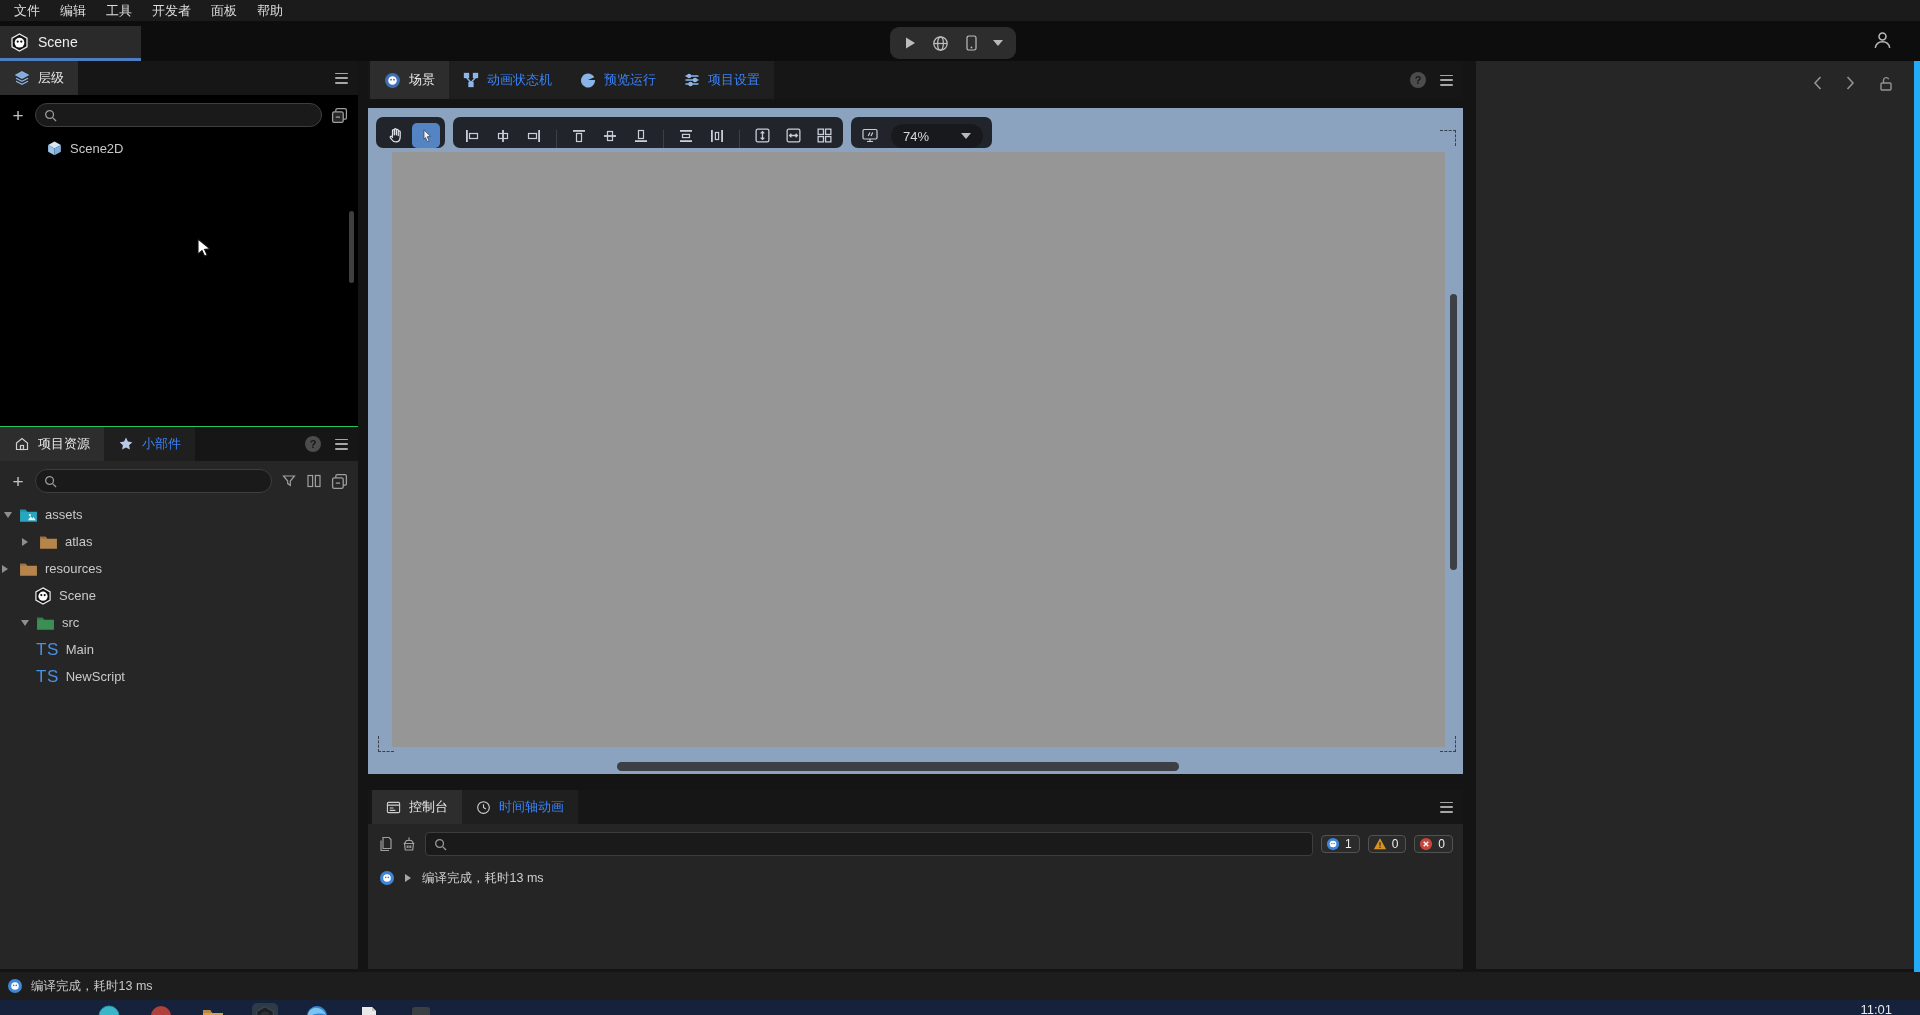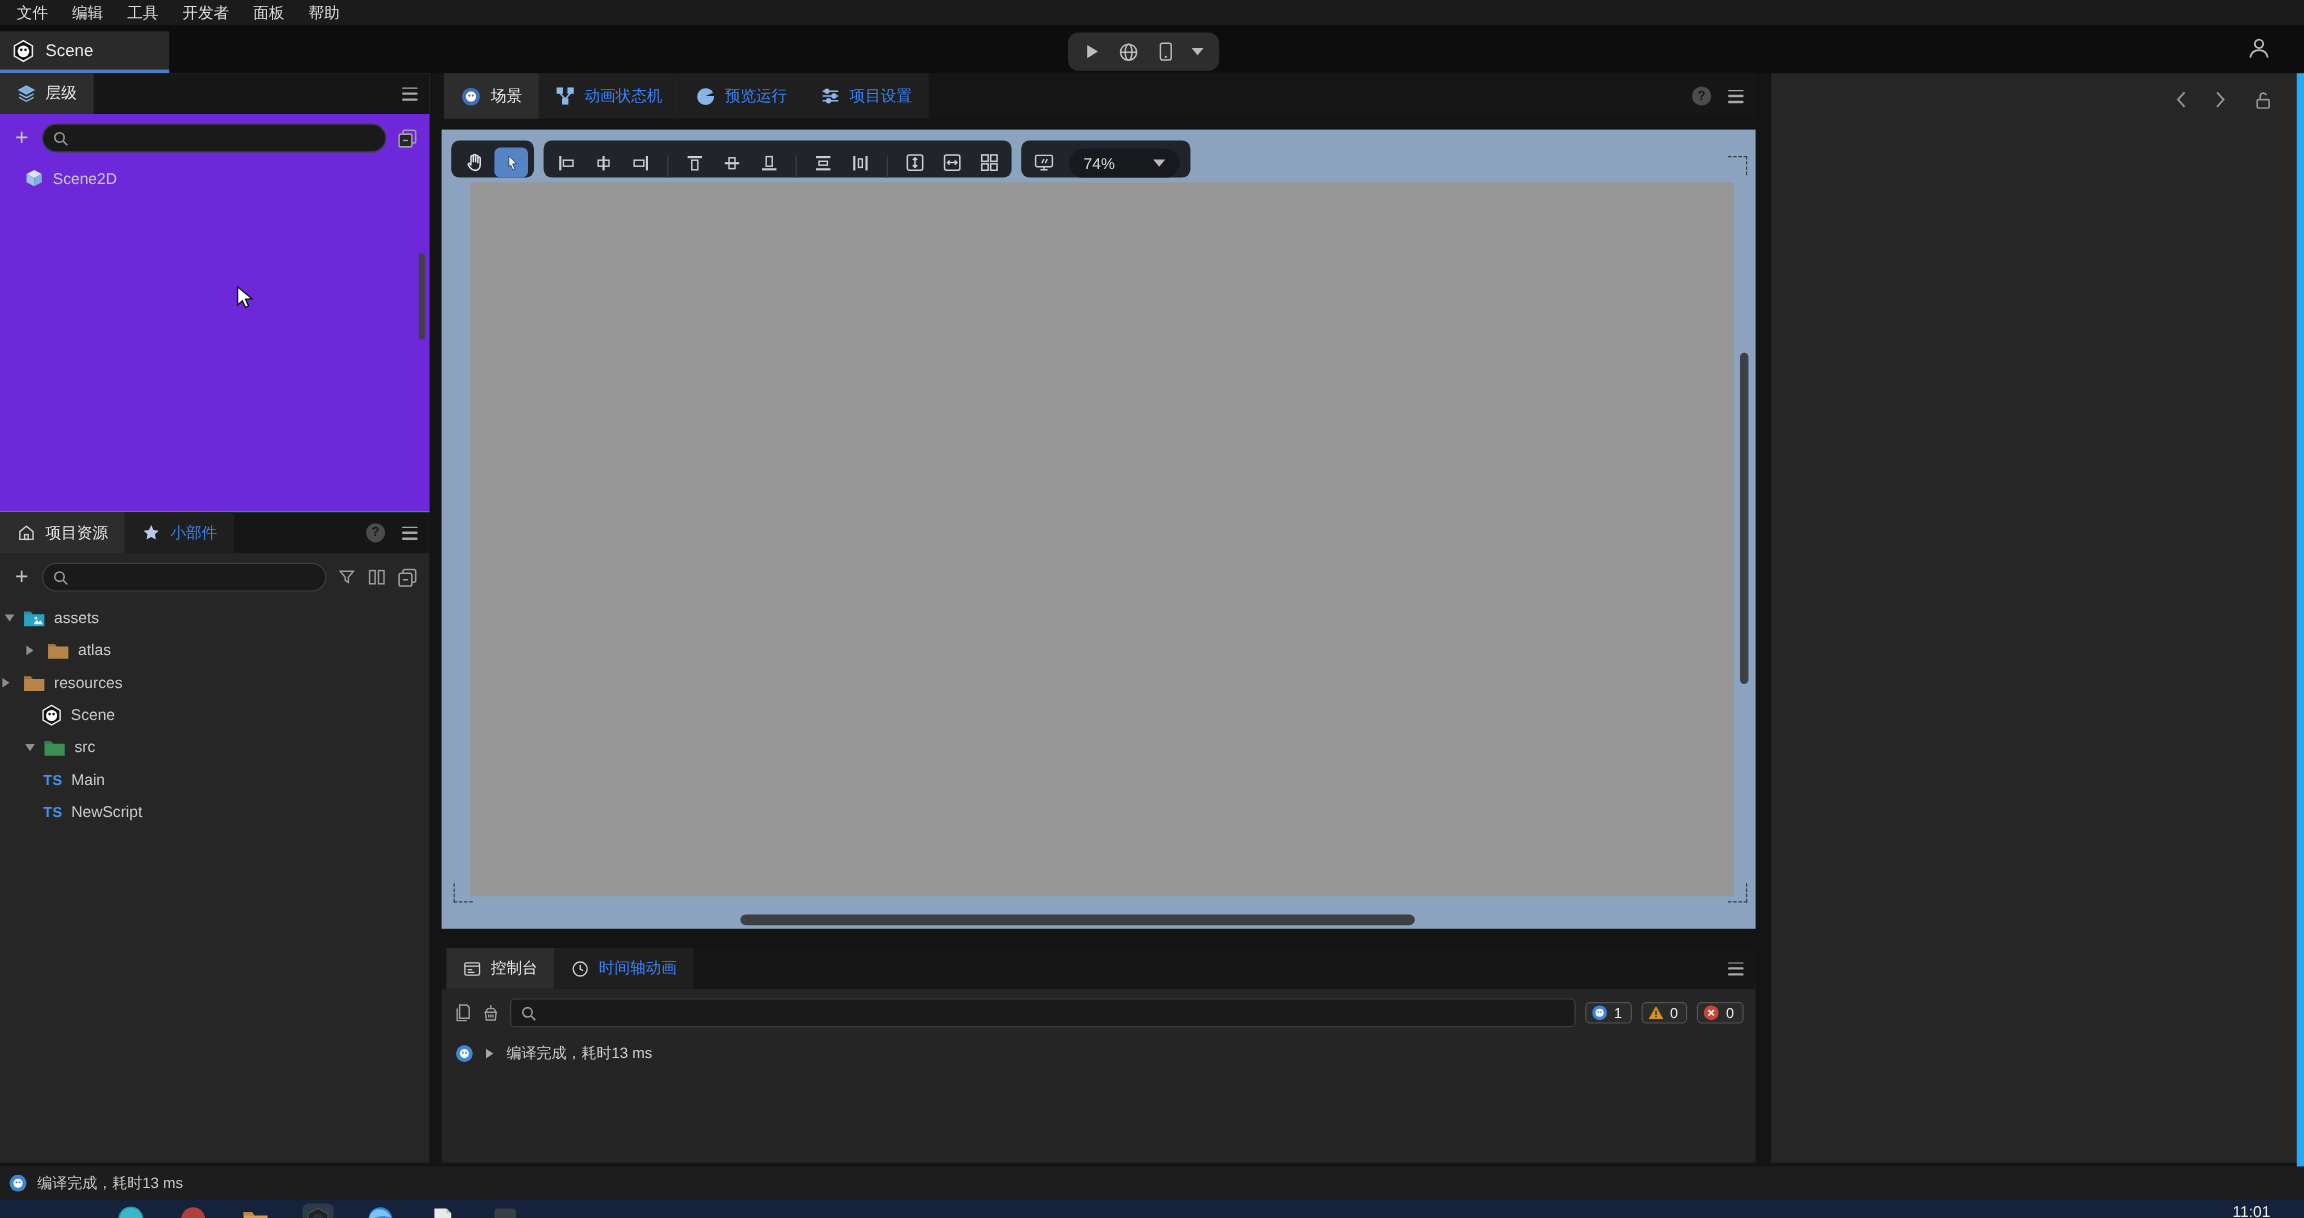--- a/index.html
+++ b/index.html
@@ -30,27 +30,27 @@
   .hamb{width:13px;height:11px;display:flex;flex-direction:column;justify-content:space-between}
   .hamb i{display:block;height:1.6px;background:#a6a6a6;border-radius:1px}
   .tools-row{height:40px;display:flex;align-items:center;padding:0 10px;gap:9px}
   .plus{color:#c2c2c2;font-size:19px;line-height:19px;width:16px;text-align:center}
   .search{flex:1;height:24px;background:#1a1a1a;border:1px solid #3e3e3e;border-radius:12px;
           display:flex;align-items:center;padding:0 8px;gap:6px}
   .search input{flex:1;background:transparent;border:none;outline:none;color:#ddd;font-size:12px;min-width:0}
   .trow{height:27px;display:flex;align-items:center;gap:7px;font-size:13px;color:#c9c9c9}
   .caret-e{width:0;height:0;border:4px solid transparent;border-top:6px solid #8f8f8f;margin-top:5px}
   .caret-c{width:0;height:0;border:4px solid transparent;border-left:6px solid #8f8f8f;margin-left:2px}
-  .ts-badge{color:#4a90e2;font-weight:bold;font-size:12px;letter-spacing:.5px}
+  .ts-badge{color:#4a90e2;font-weight:normal;font-size:17px;letter-spacing:.5px}
   .help-dot{width:16px;height:16px;border-radius:50%;background:#4c4c4c;color:#171717;font-size:11px;
             font-weight:bold;display:flex;align-items:center;justify-content:center}
 
   
   .left-col{position:absolute;left:0;top:61px;width:358px;height:908px}
-  .panel-hier{position:absolute;top:0;left:0;right:0;height:365px;background:#6d28d9}
+  .panel-hier{position:absolute;top:0;left:0;right:0;height:365px;background:#000000}
   .panel-assets{position:absolute;top:365px;left:0;right:0;bottom:0;background:#262626;border-top:1px solid #22c55e}
   .hier-scrollthumb{position:absolute;right:4px;top:150px;width:5px;height:72px;background:#3f3f3f;border-radius:3px}
 
   .center-col{position:absolute;left:368px;top:61px;width:1095px;height:908px}
   .scene-tabsbar{height:38px;background:#161616;display:flex;align-items:stretch;position:relative}
   .viewport{position:absolute;top:47px;left:0;width:1095px;height:666px;background:#8ba3bf}
   .vp-toolbar{position:absolute;top:9px;left:8px;display:flex;gap:8px;align-items:center}
   .pill{background:#21252b;border-radius:7px;height:31px;display:flex;align-items:flex-end;padding:0 5px;gap:3px}
   .tbtn{width:28px;height:25px;display:flex;align-items:center;justify-content:center;border-radius:5px}
   .tbtn.sel{background:#5584c4}
@@ -177,21 +177,21 @@
       </div>
       <span>
         <svg width="17" height="17" viewBox="0 0 16 16" fill="none" stroke="#9f9f9f" stroke-width="1.2">
             <rect x="4.5" y="1.5" width="10" height="10" rx="1.5"></rect>
             <rect x="1.5" y="4.5" width="10" height="10" rx="1.5" fill="#262626"></rect>
             <path d="M4.5 9.5h4"></path>
           </svg>
       </span>
     </div>
     <div>
-      <div class="trow" style="padding-left:20px">
+      <div class="trow" style="padding-left:46px">
         <span>
           <svg width="17" height="17" viewBox="0 0 16 16">
               <path d="M8 1.5 14 4.7 8 7.9 2 4.7Z" fill="#d6e7f6"></path>
               <path d="M2 4.7 8 7.9v6.4L2 11.1Z" fill="#9cc3e8"></path>
               <path d="M14 4.7 8 7.9v6.4l6-3.2Z" fill="#7fb0dd"></path>
             </svg>
         </span>
         <span>Scene2D</span>
       </div>
     </div>

